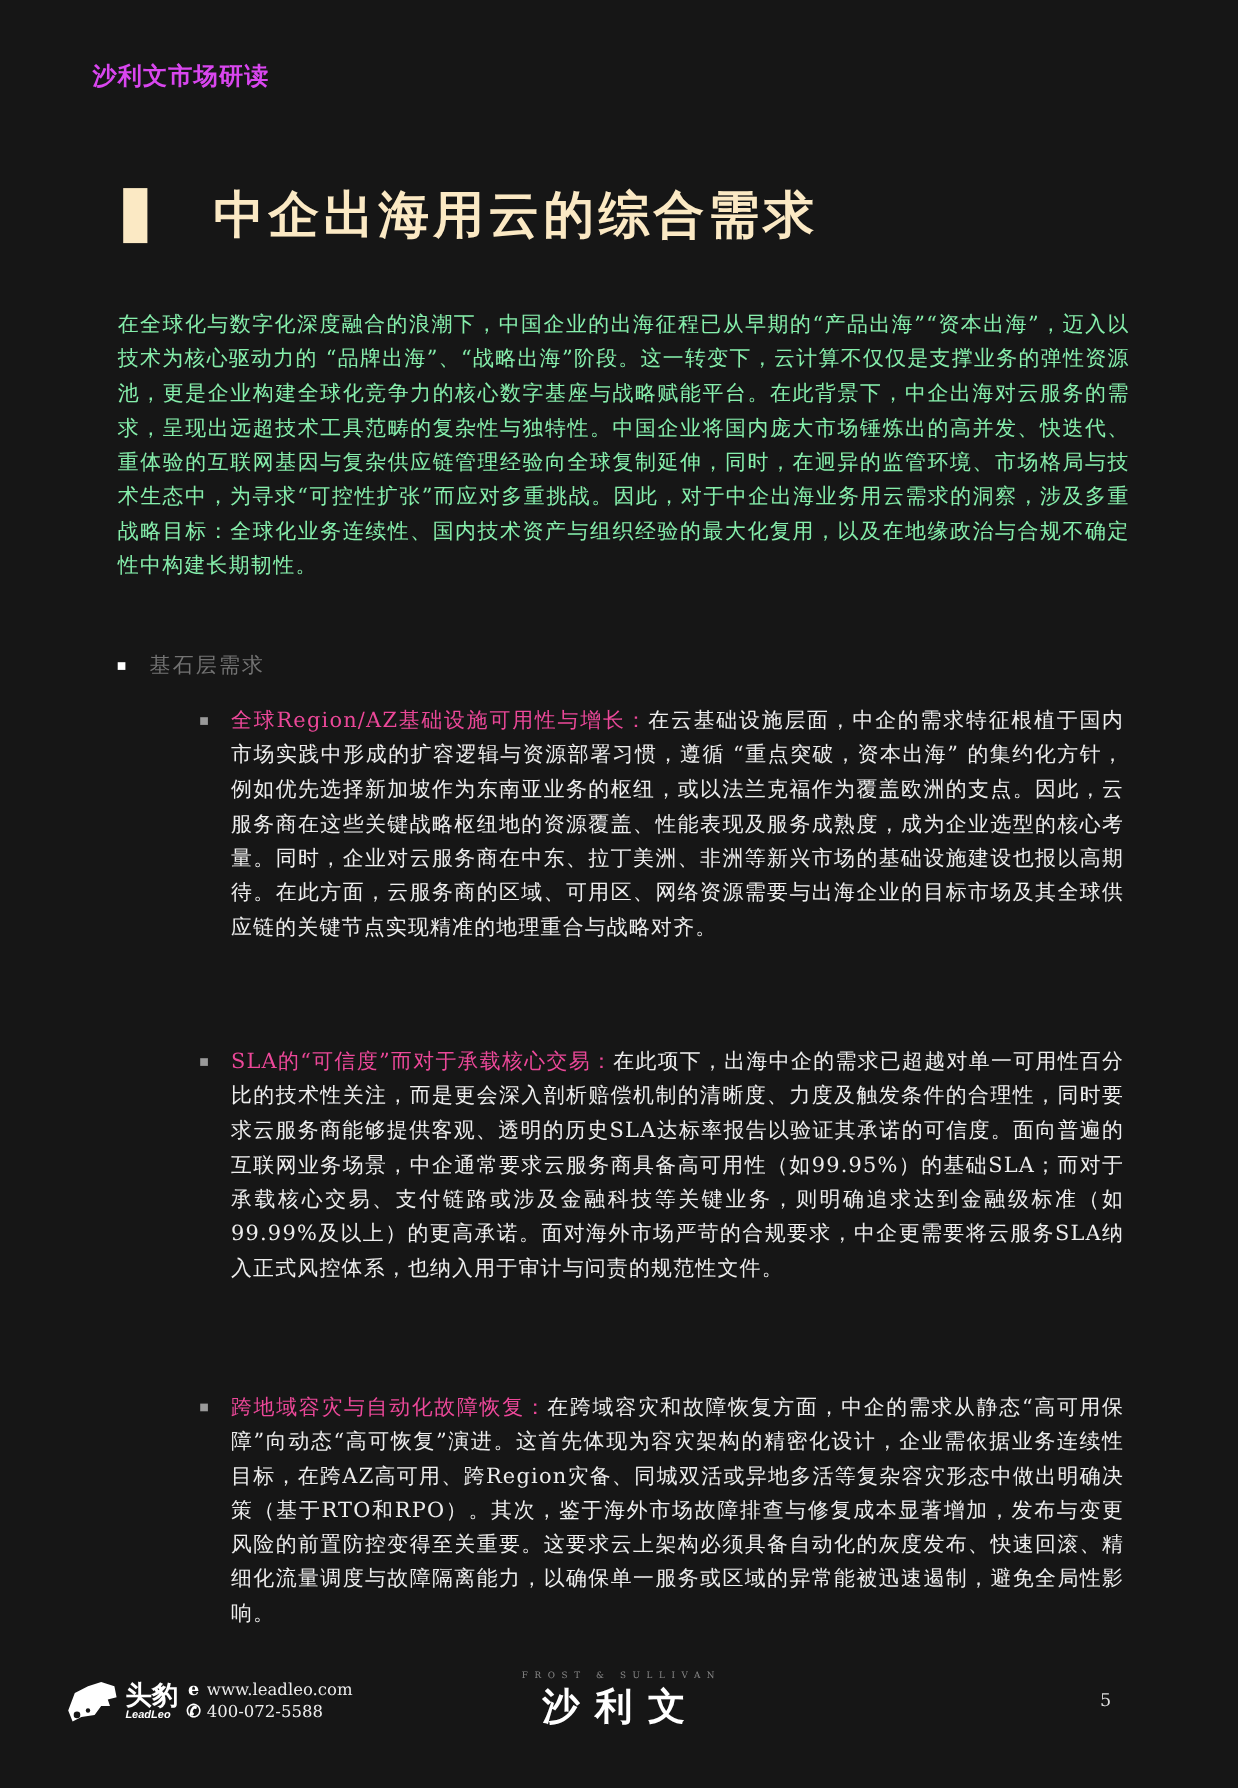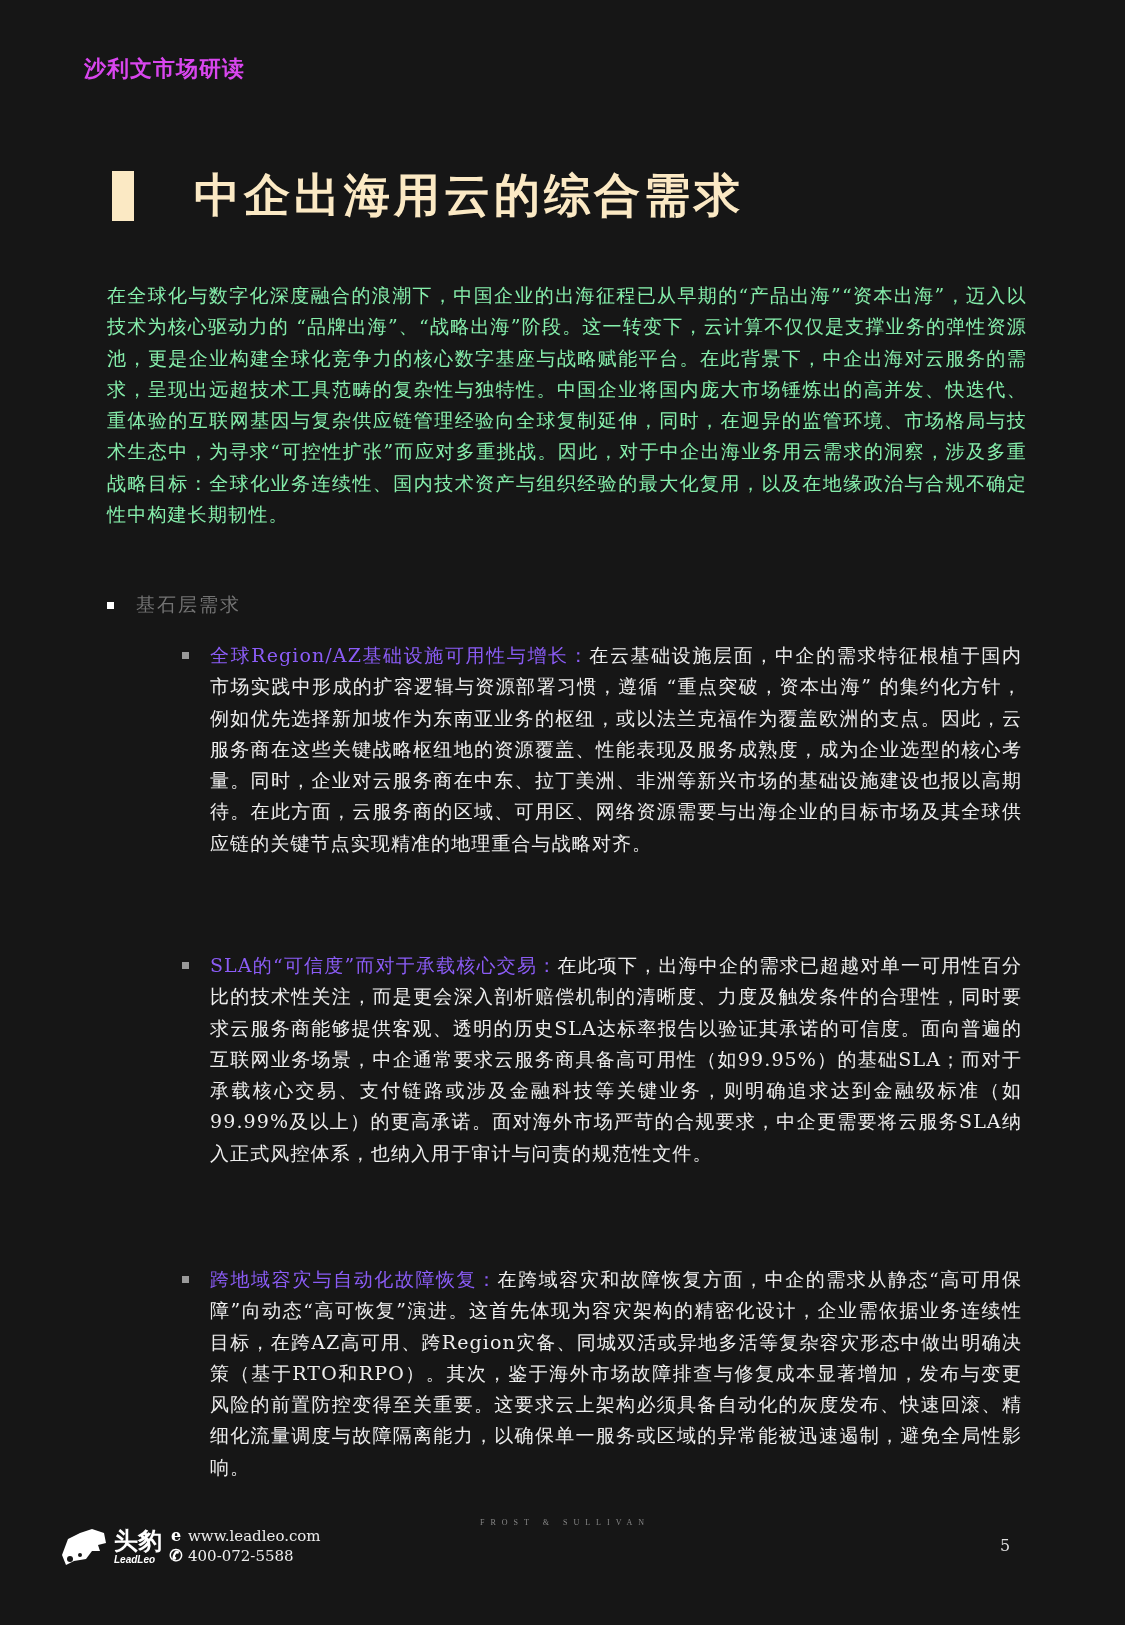--- a/index.html
+++ b/index.html
@@ -43,35 +43,35 @@
   }
   .section-title { font-size: 19px; color: #737373; letter-spacing: 2px; }
   .item { position: absolute; left: 182px; width: 840px; }
   .item .sub-bullet {
     position: absolute; left: 0; top: 12px; width: 7px; height: 7px; background: #9a9a9a;
   }
   .item .body {
     margin-left: 28px; font-size: 19px; line-height: 31.3px; color: #eeeeee;
     letter-spacing: 1.1px; text-align: justify;
   }
-  .item .lead { color: #8b5cf6; }
+  .item .lead { color: #ec4899; }
   .footer-left {
     position: absolute; left: 58px; top: 1525px; display: flex; align-items: center;
   }
   .logo-mark { width: 50px; height: 42px; margin-right: 6px; }
   .logo-text { display: flex; flex-direction: column; margin-right: 6px; }
   .logo-cn { font-size: 24px; font-weight: bold; color: #ffffff; font-family: "DejaVu Sans", sans-serif; line-height: 26px; }
   .logo-en { font-size: 10px; font-style: italic; font-weight: bold; color: #ffffff; font-family: Liberation Sans, sans-serif; }
   .contact { display: flex; flex-direction: column; font-size: 15px; color: #eeeeee; line-height: 20px; }
   .contact-row { display: flex; align-items: center; }
   .contact-icon { width: 16px; margin-right: 4px; font-size: 16px; color: #fff; font-weight: bold; text-align: center; }
   .footer-center {
     position: absolute; left: 460px; top: 1518px; width: 210px; text-align: center;
   }
-  .fs-en { font-size: 8px; letter-spacing: 6px; color: #888888; font-family: Liberation Serif, serif; }
+  .fs-en { font-size: 8px; letter-spacing: 6px; color: #888888; }
   .fs-cn { font-size: 34px; font-weight: bold; letter-spacing: 14px; color: #ffffff; font-family: "DejaVu Sans", sans-serif; margin-top: 2px; }
   .page-num { position: absolute; left: 1000px; top: 1536px; font-size: 16px; color: #dddddd; }
 </style>
 </head>
 <body>
 
 <div class="header-brand">沙利文市场研读</div>
 
 <div class="title-wrap">
   <div class="title-bar"></div>
@@ -117,15 +117,16 @@
     </div>
     <div class="contact-row">
       <span class="contact-icon">✆</span>
       <span>400-072-5588</span>
     </div>
   </div>
 </div>
 
 <div class="footer-center">
   <div class="fs-en">FROST &amp; SULLIVAN</div>
+  <div class="fs-cn">沙利文</div>
 </div>
 
 <div class="page-num">5</div>
 
 </body></html>

